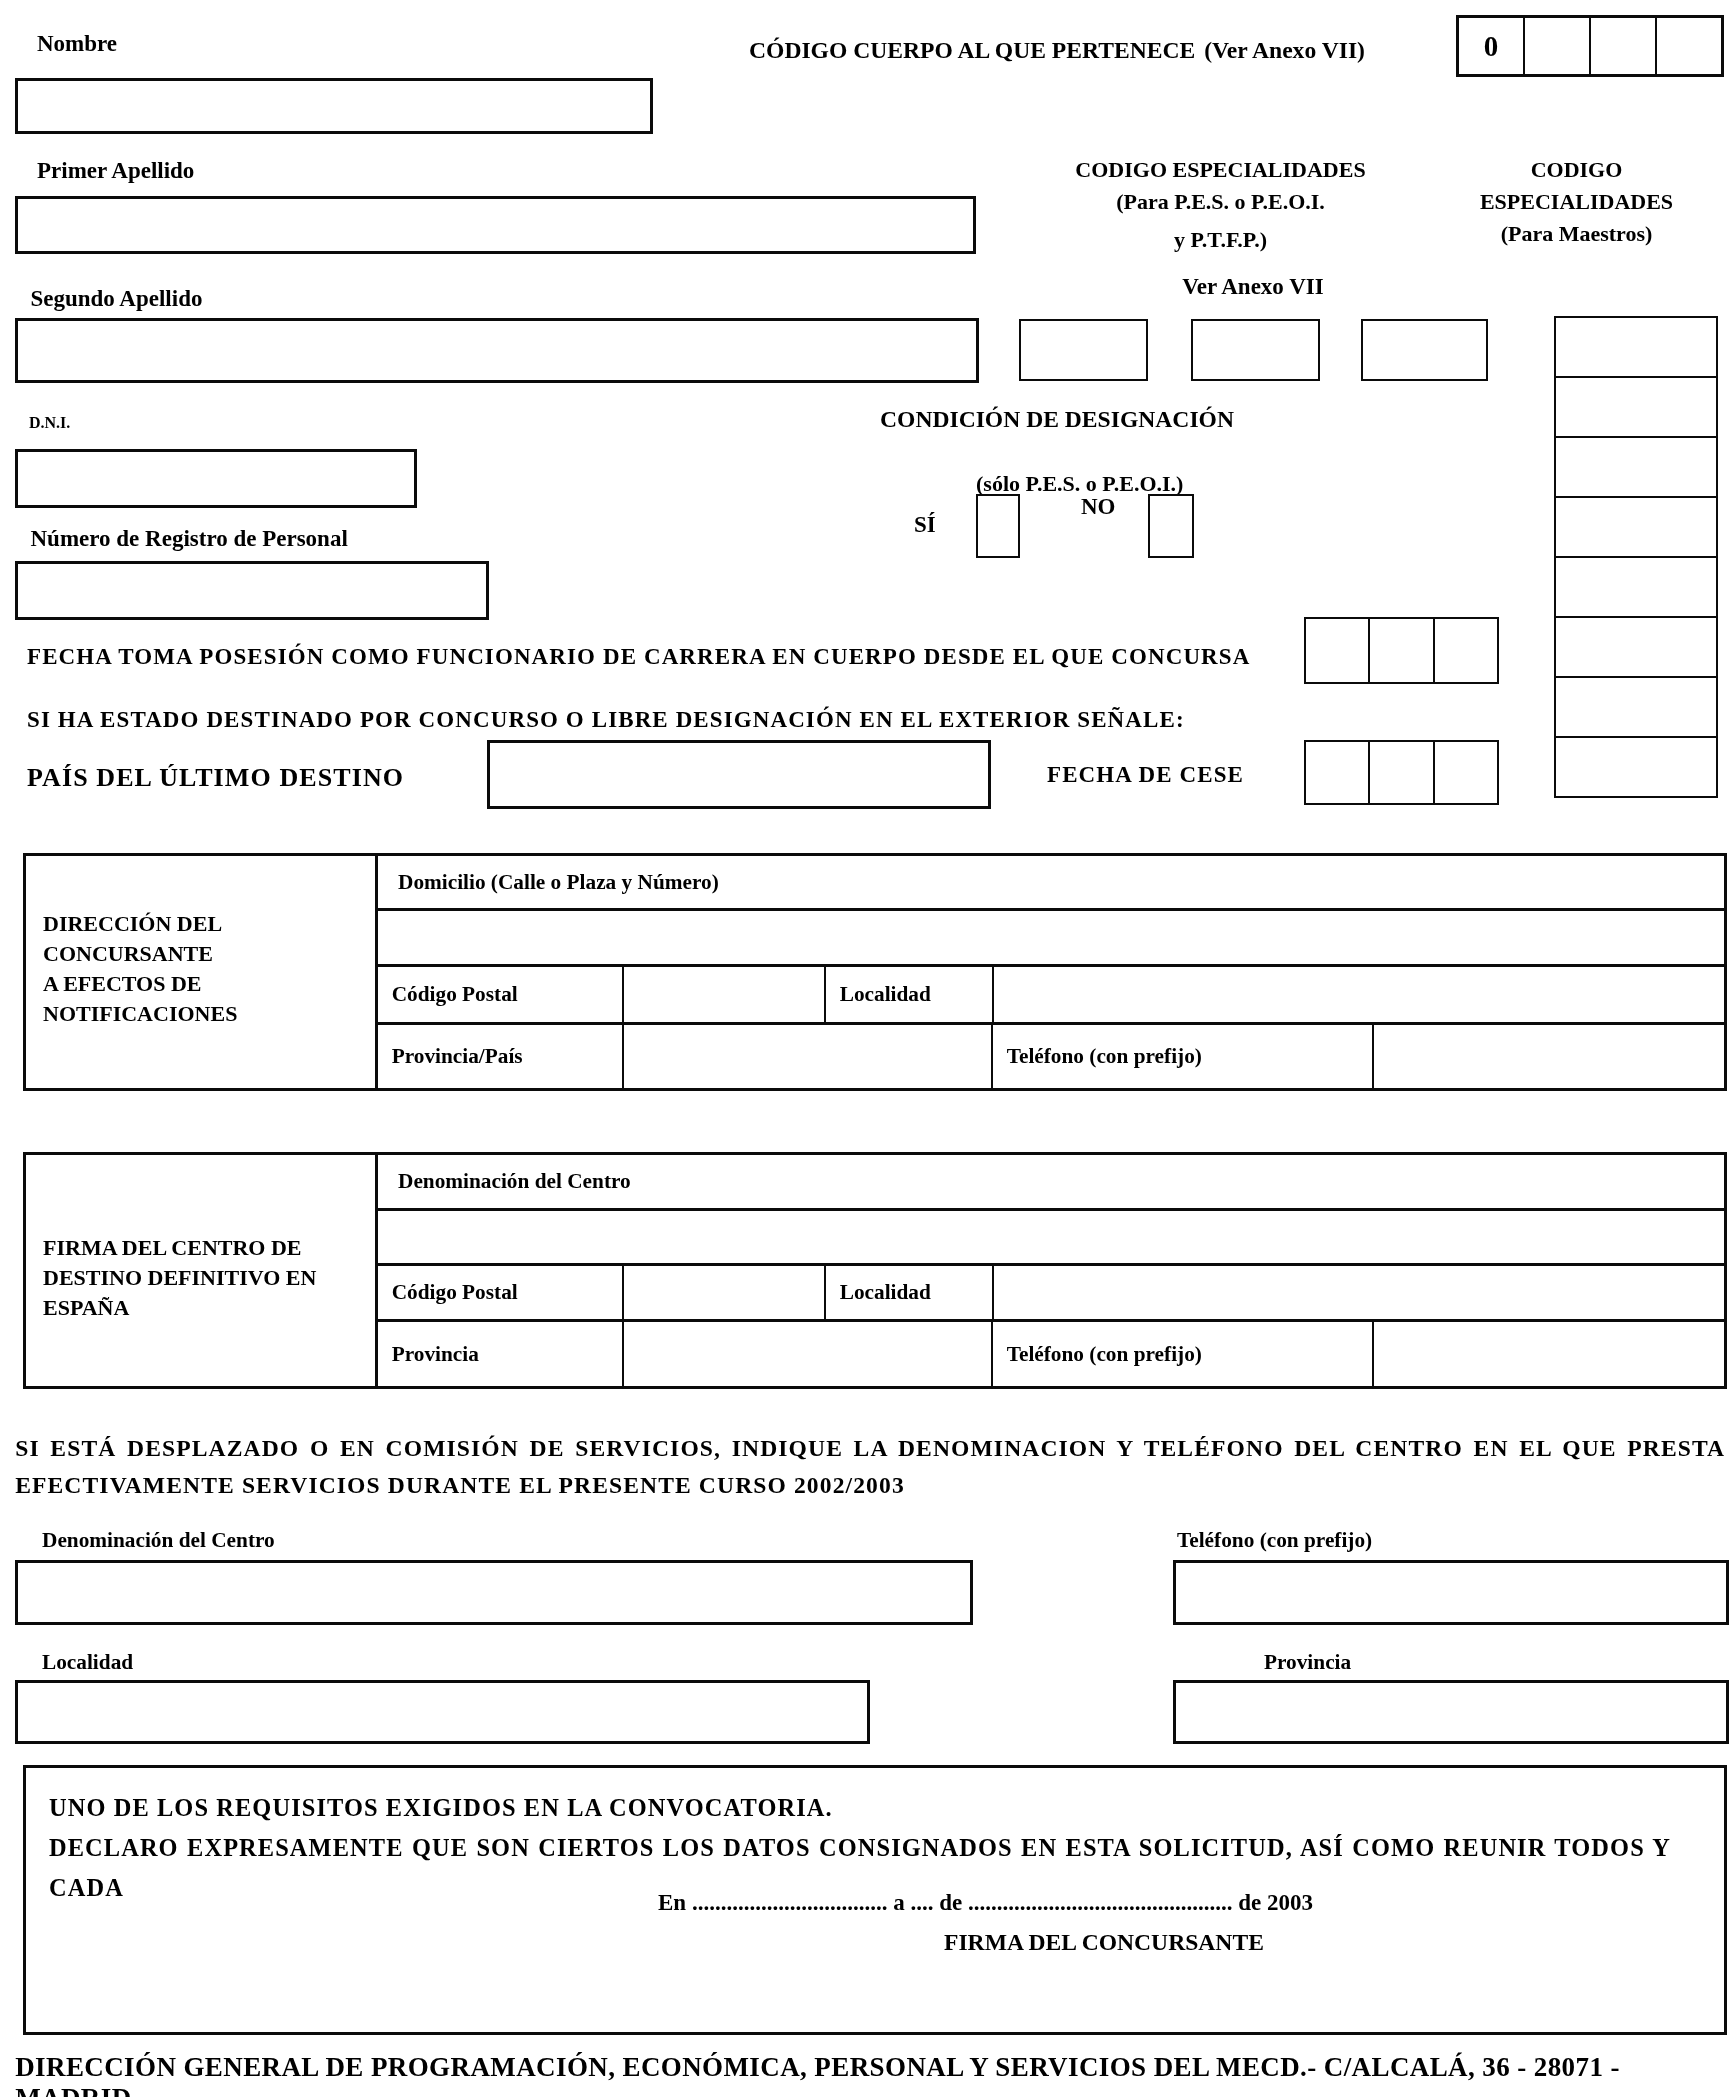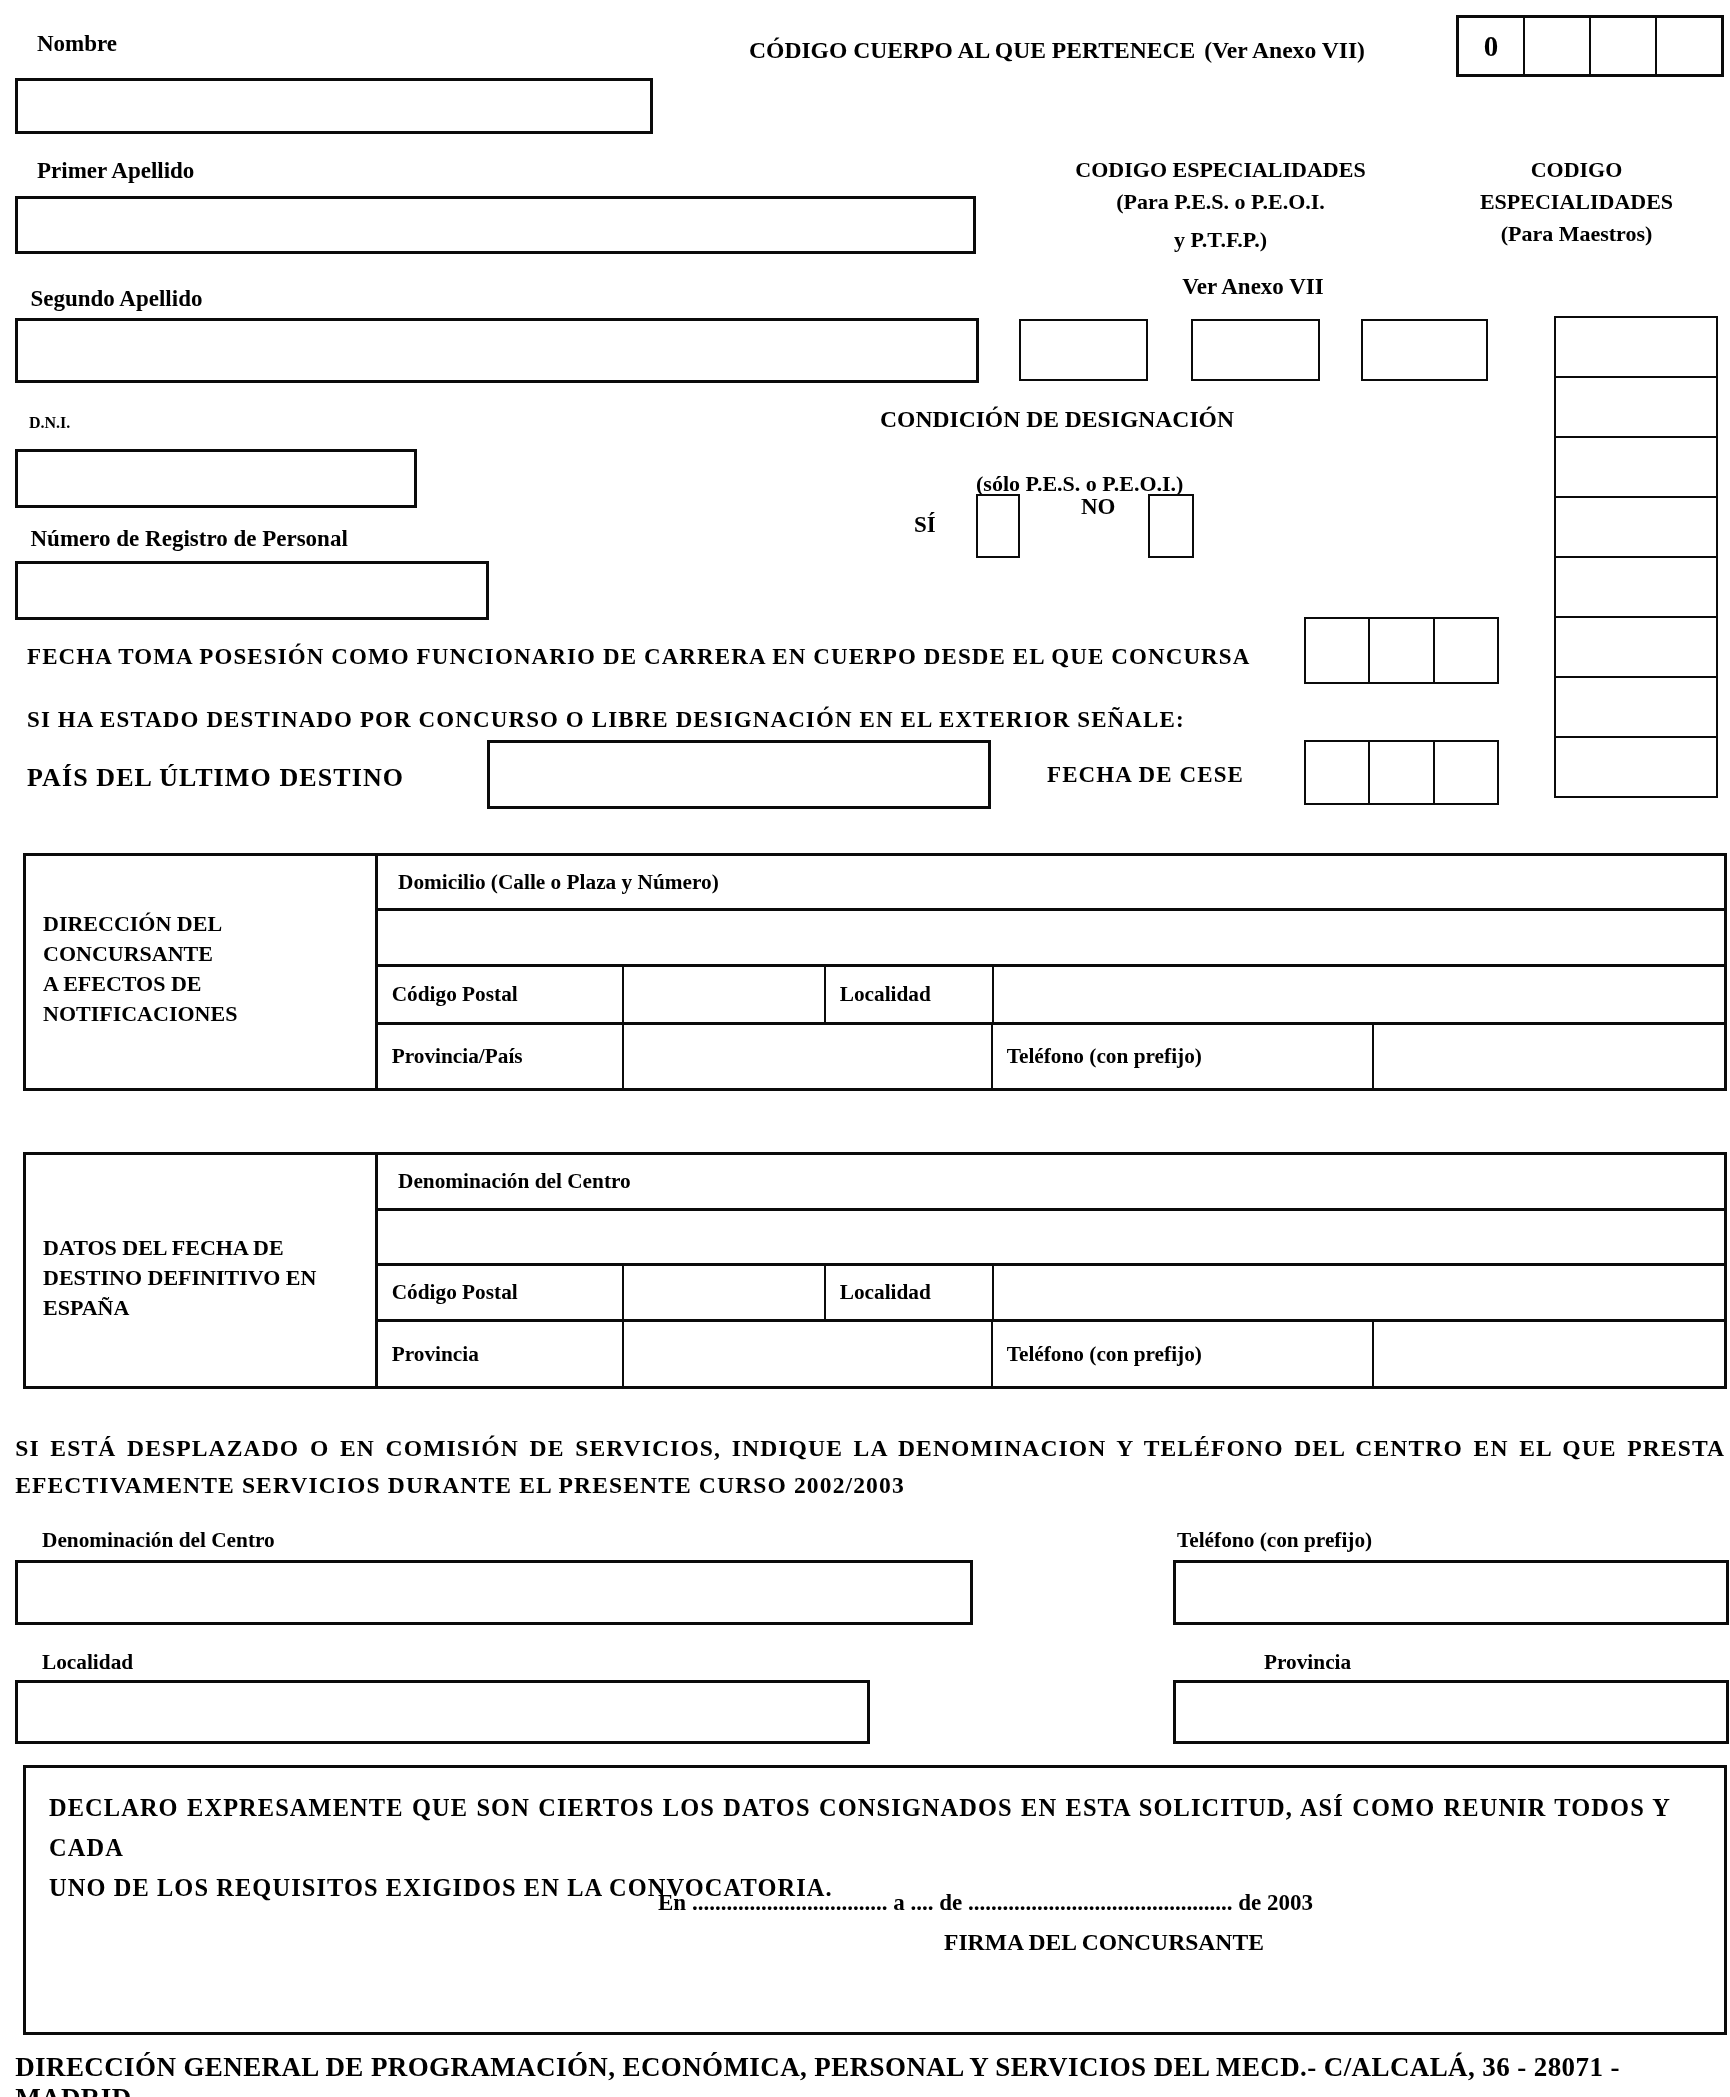--- a/index.html
+++ b/index.html
@@ -140,21 +140,21 @@
         <div class="tc" style="width:246px">Provincia/País</div>
         <div class="tc blank" style="width:369px"></div>
         <div class="tc" style="width:381px">Teléfono (con prefijo)</div>
         <div class="tc blank" style="flex:1"></div>
       </div>
     </div>
   </div>
 
   <div class="abs ftable" style="left:23px;top:1152px;width:1704px;height:237px">
     <div class="t-left" style="padding-top:78px">
-      <div>DATOS DEL FECHA DE</div>
+      <div>FIRMA DEL CENTRO DE</div>
       <div>DESTINO DEFINITIVO EN</div>
       <div>ESPAÑA</div>
     </div>
     <div class="t-right">
       <div class="t-row" style="height:56px">
         <span class="lab" style="font-size:21.3px;padding-left:20px">Denominación del Centro</span>
       </div>
       <div class="t-row" style="height:55px"></div>
       <div class="t-row" style="height:56px">
         <div class="tc" style="width:246px">Código Postal</div>
@@ -181,22 +181,22 @@
   <div class="abs b" style="left:1177px;top:1528px;font-size:21.3px">Teléfono (con prefijo)</div>
   <div class="abs box" style="left:1173px;top:1560px;width:556px;height:65px"></div>
 
   <div class="abs b" style="left:42px;top:1650px;font-size:21.3px">Localidad</div>
   <div class="abs box" style="left:15.2px;top:1680px;width:855px;height:64px"></div>
   <div class="abs b" style="left:1264px;top:1650px;font-size:21.3px">Provincia</div>
   <div class="abs box" style="left:1173px;top:1680px;width:556px;height:64px"></div>
 
   <div id="decl-box" class="abs box" style="left:23px;top:1765px;width:1704px;height:270px">
     <div class="abs b caps" style="left:23px;top:20px;width:1622px;font-size:24.4px;line-height:40px">
+      <div>UNO DE LOS REQUISITOS EXIGIDOS EN LA CONVOCATORIA.</div>
       <div style="text-align:justify;text-align-last:justify">DECLARO EXPRESAMENTE QUE SON CIERTOS LOS DATOS CONSIGNADOS EN ESTA SOLICITUD, ASÍ COMO REUNIR TODOS Y CADA</div>
-      <div>UNO DE LOS REQUISITOS EXIGIDOS EN LA CONVOCATORIA.</div>
     </div>
     <div class="abs b" style="left:632px;top:122px;font-size:23px">En .................................. a .... de .............................................. de 2003</div>
     <div class="abs b" style="left:918px;top:161px;font-size:23.6px">FIRMA DEL CONCURSANTE</div>
     <div class="abs" style="left:305px;top:190px;width:1066px;height:69px"></div>
   </div>
 
   <div class="abs b" style="left:15.2px;top:2052px;font-size:27px;letter-spacing:0.4px">DIRECCIÓN GENERAL DE PROGRAMACIÓN, ECONÓMICA, PERSONAL Y SERVICIOS DEL MECD.- C/ALCALÁ, 36 - 28071 - MADRID</div>
 
 </div>
 

